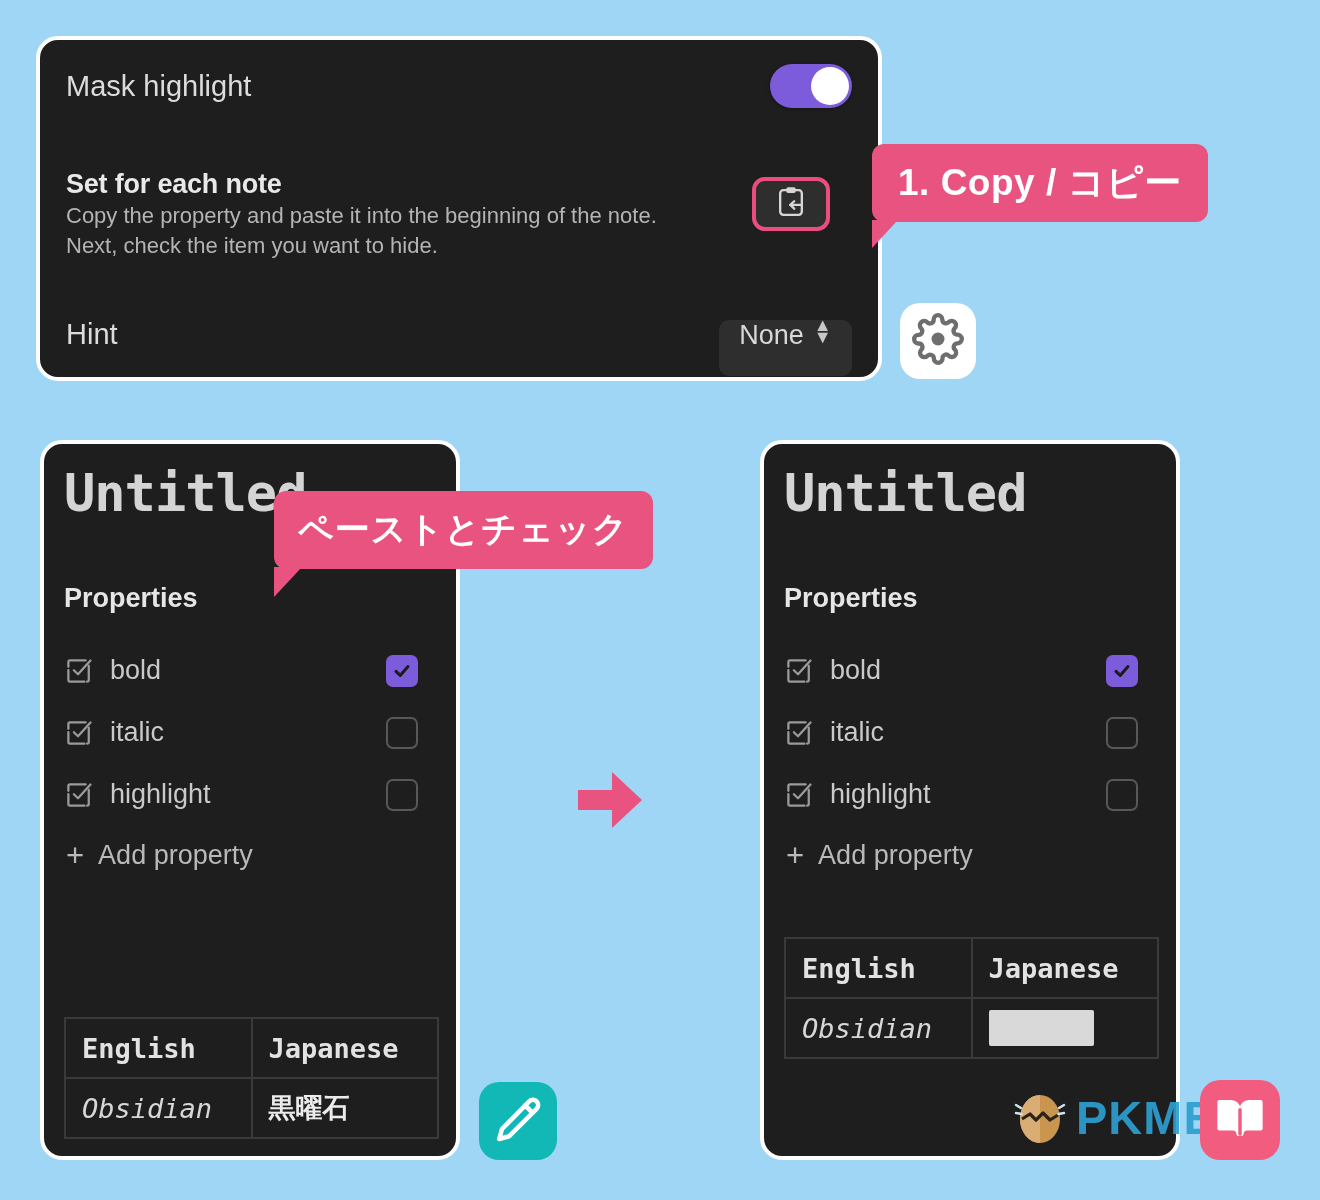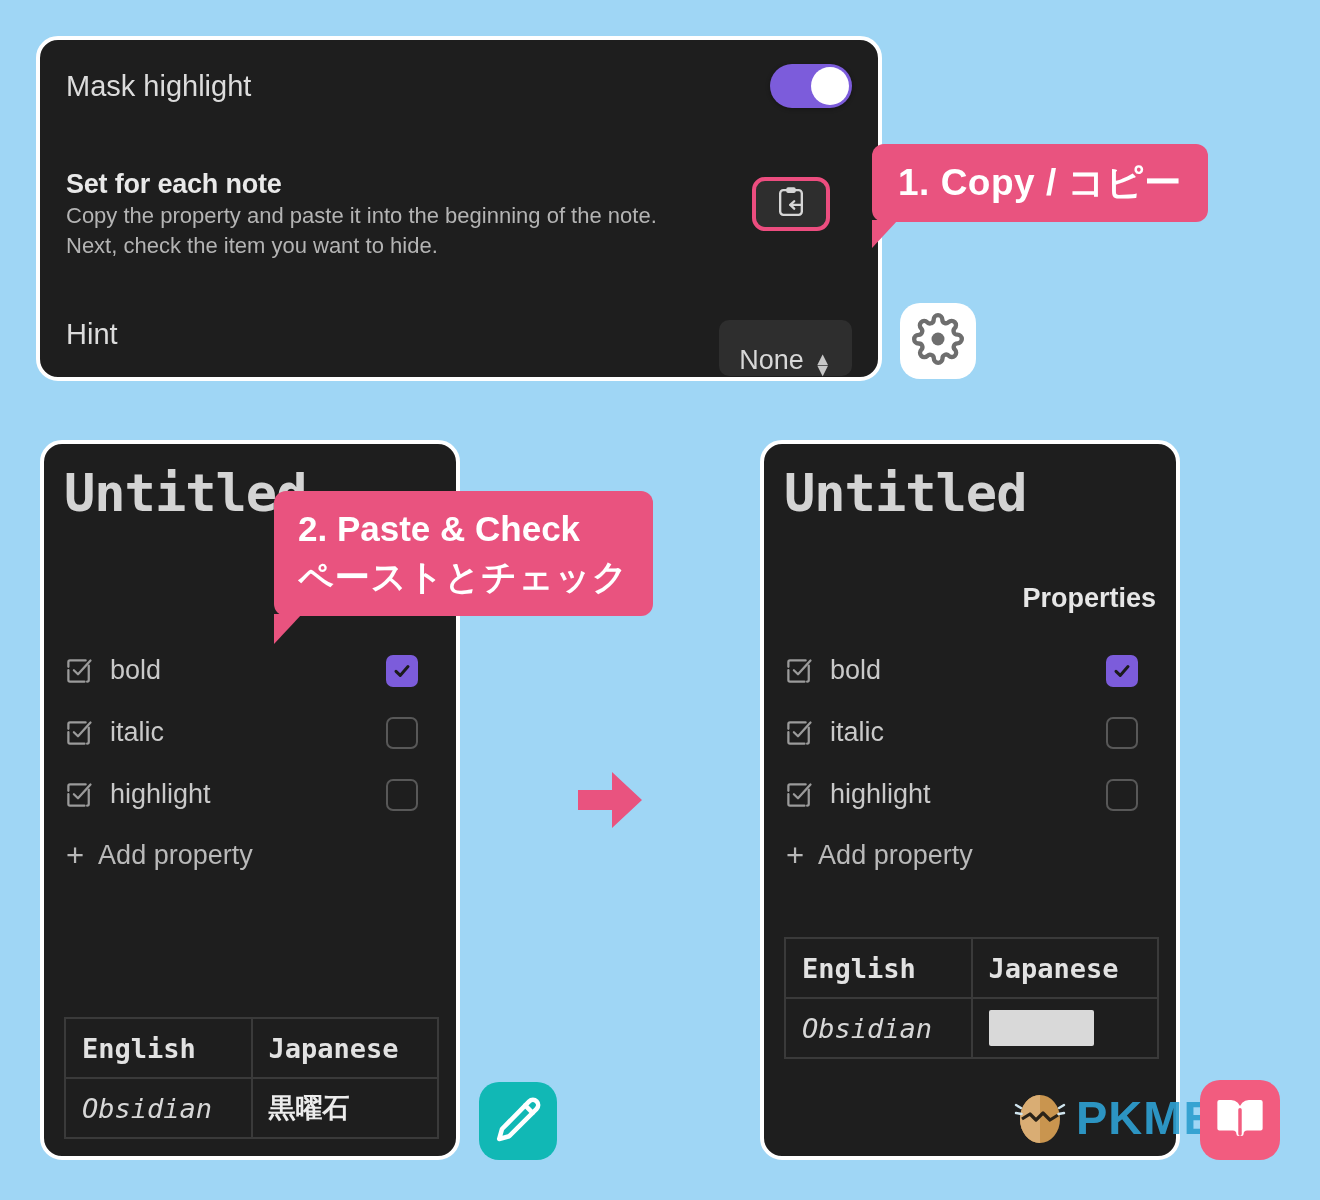--- a/index.html
+++ b/index.html
@@ -107,21 +107,21 @@
   .setting-row.hint {
     margin-top: 44px;
     height: 60px;
   }
   .select-box {
     background: #2e2e2e;
     border-radius: 10px;
     width: 133px;
     height: 56px;
     display: flex;
-    align-items: flex-end;
+    align-items: flex-start;
     justify-content: center;
     gap: 10px;
     color: #d8d8d8;
     font-size: 27px;
     position: relative;
     top: 14px;
   }
   .updown {
     display: inline-flex;
     flex-direction: column;
@@ -199,21 +199,20 @@
     color: #d4d4d4;
     letter-spacing: -1px;
     line-height: 1.05;
   }
 
   .properties-heading {
     color: #e6e6e6;
     font-size: 27px;
     font-weight: 700;
     margin-top: 62px;
-    text-align: right;
   }
 
   .prop-list { margin-top: 26px; }
 
   .prop-row {
     display: flex;
     align-items: center;
     height: 62px;
   }
   .prop-key-icon {
@@ -534,21 +533,20 @@
   </tbody>
     </table>
 </div>
 
 <div class="callout" id="callout-copy">
   <span>1. Copy / コピー</span>
   <span class="tail"></span>
 </div>
 
 <div class="callout" id="callout-paste">
-  <div>2. Paste &amp; Check</div>
   <div class="line-jp">ペーストとチェック</div>
   <span class="tail"></span>
 </div>
 
 <div id="flow-arrow">
   <svg width="64" height="56" viewBox="0 0 64 56">
     <path d="M0 18 H34 V0 L64 28 L34 56 V38 H0 Z" fill="#e9537f"></path>
   </svg>
 </div>
 

